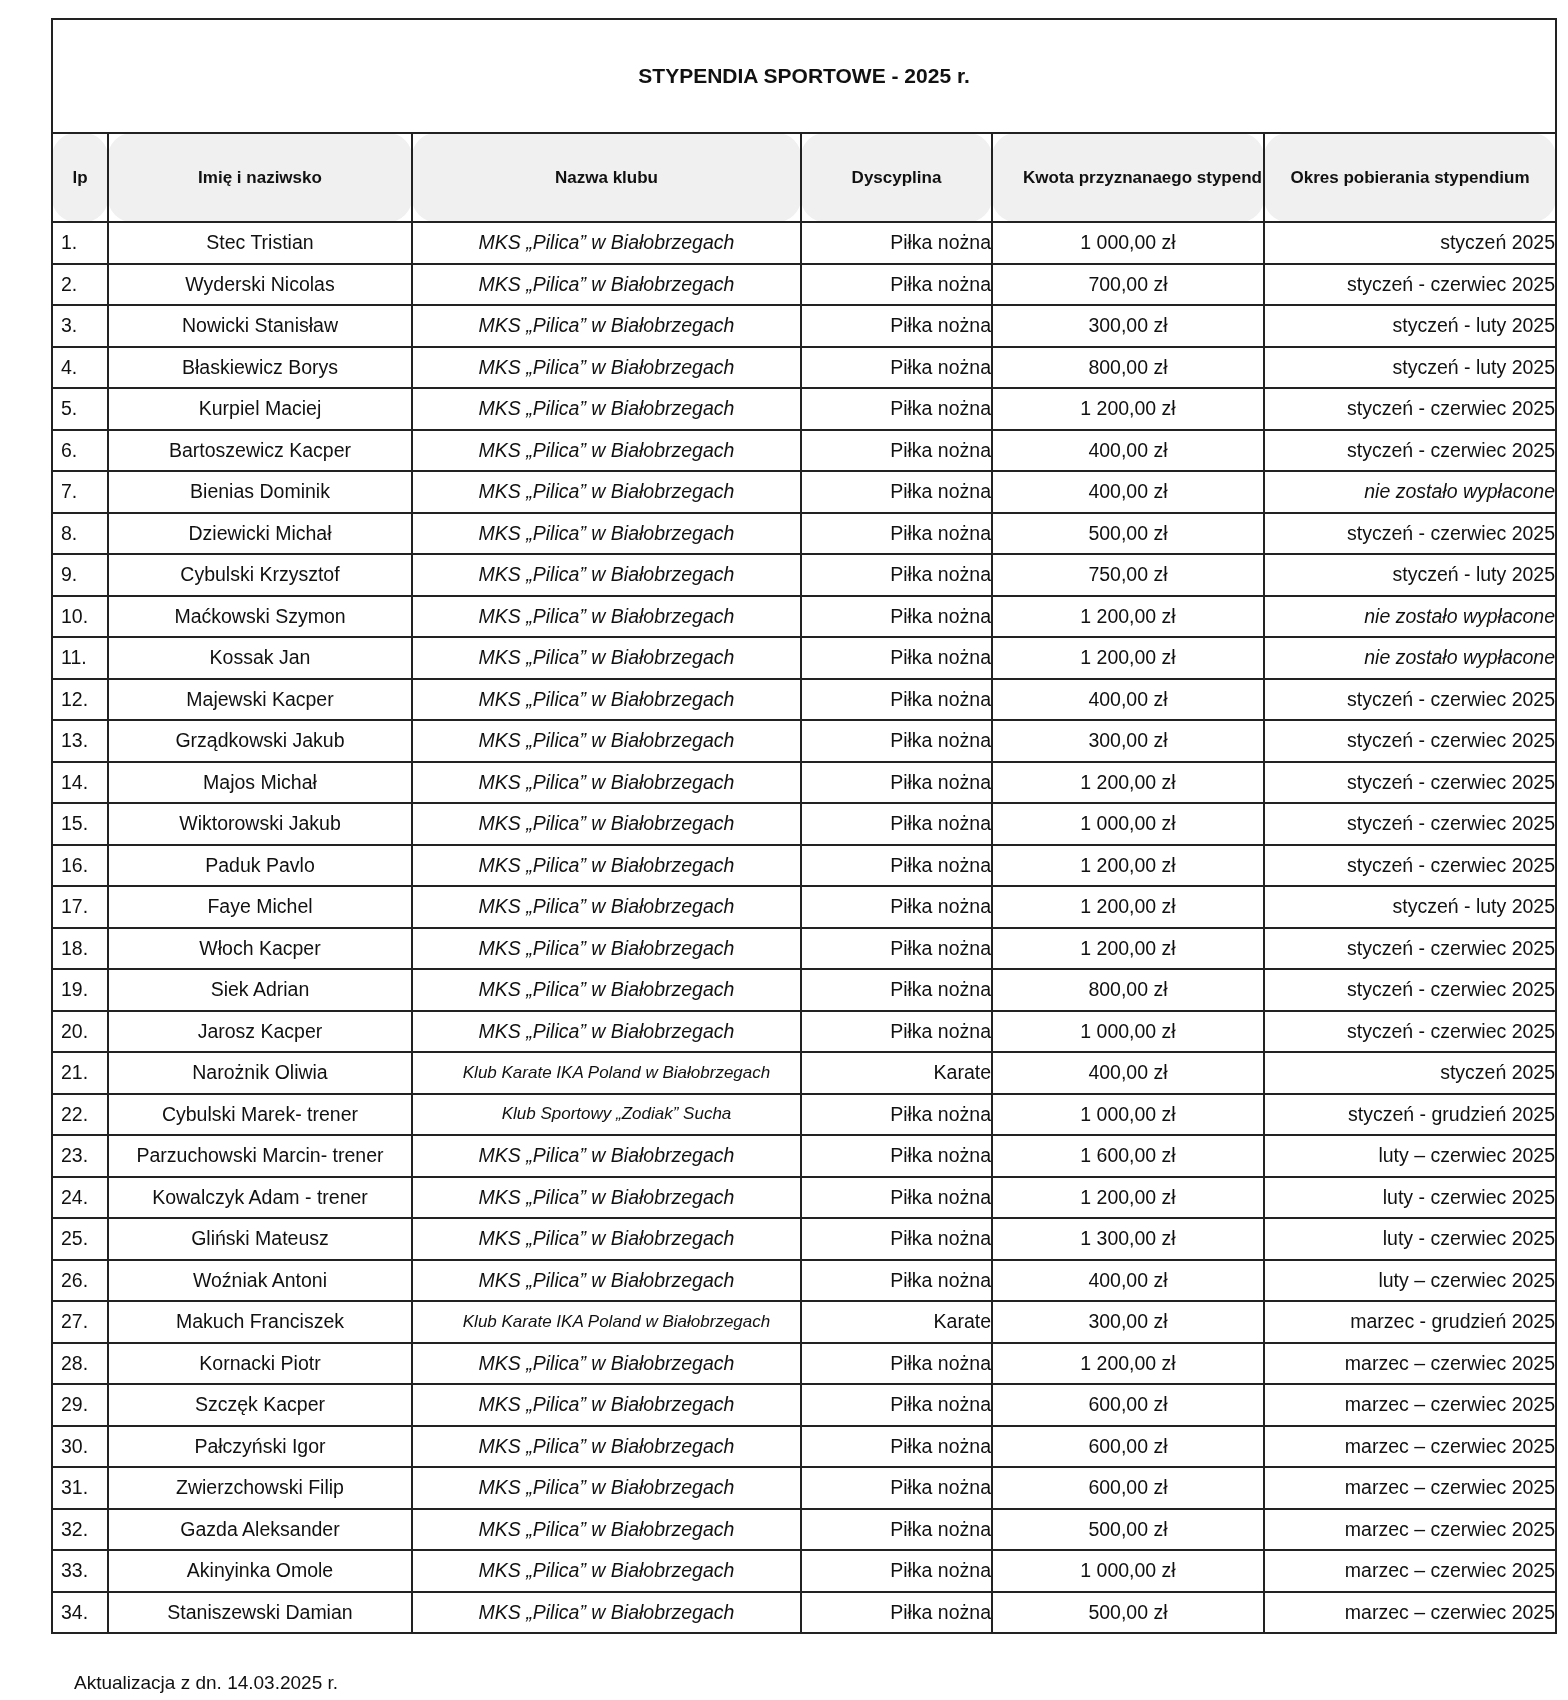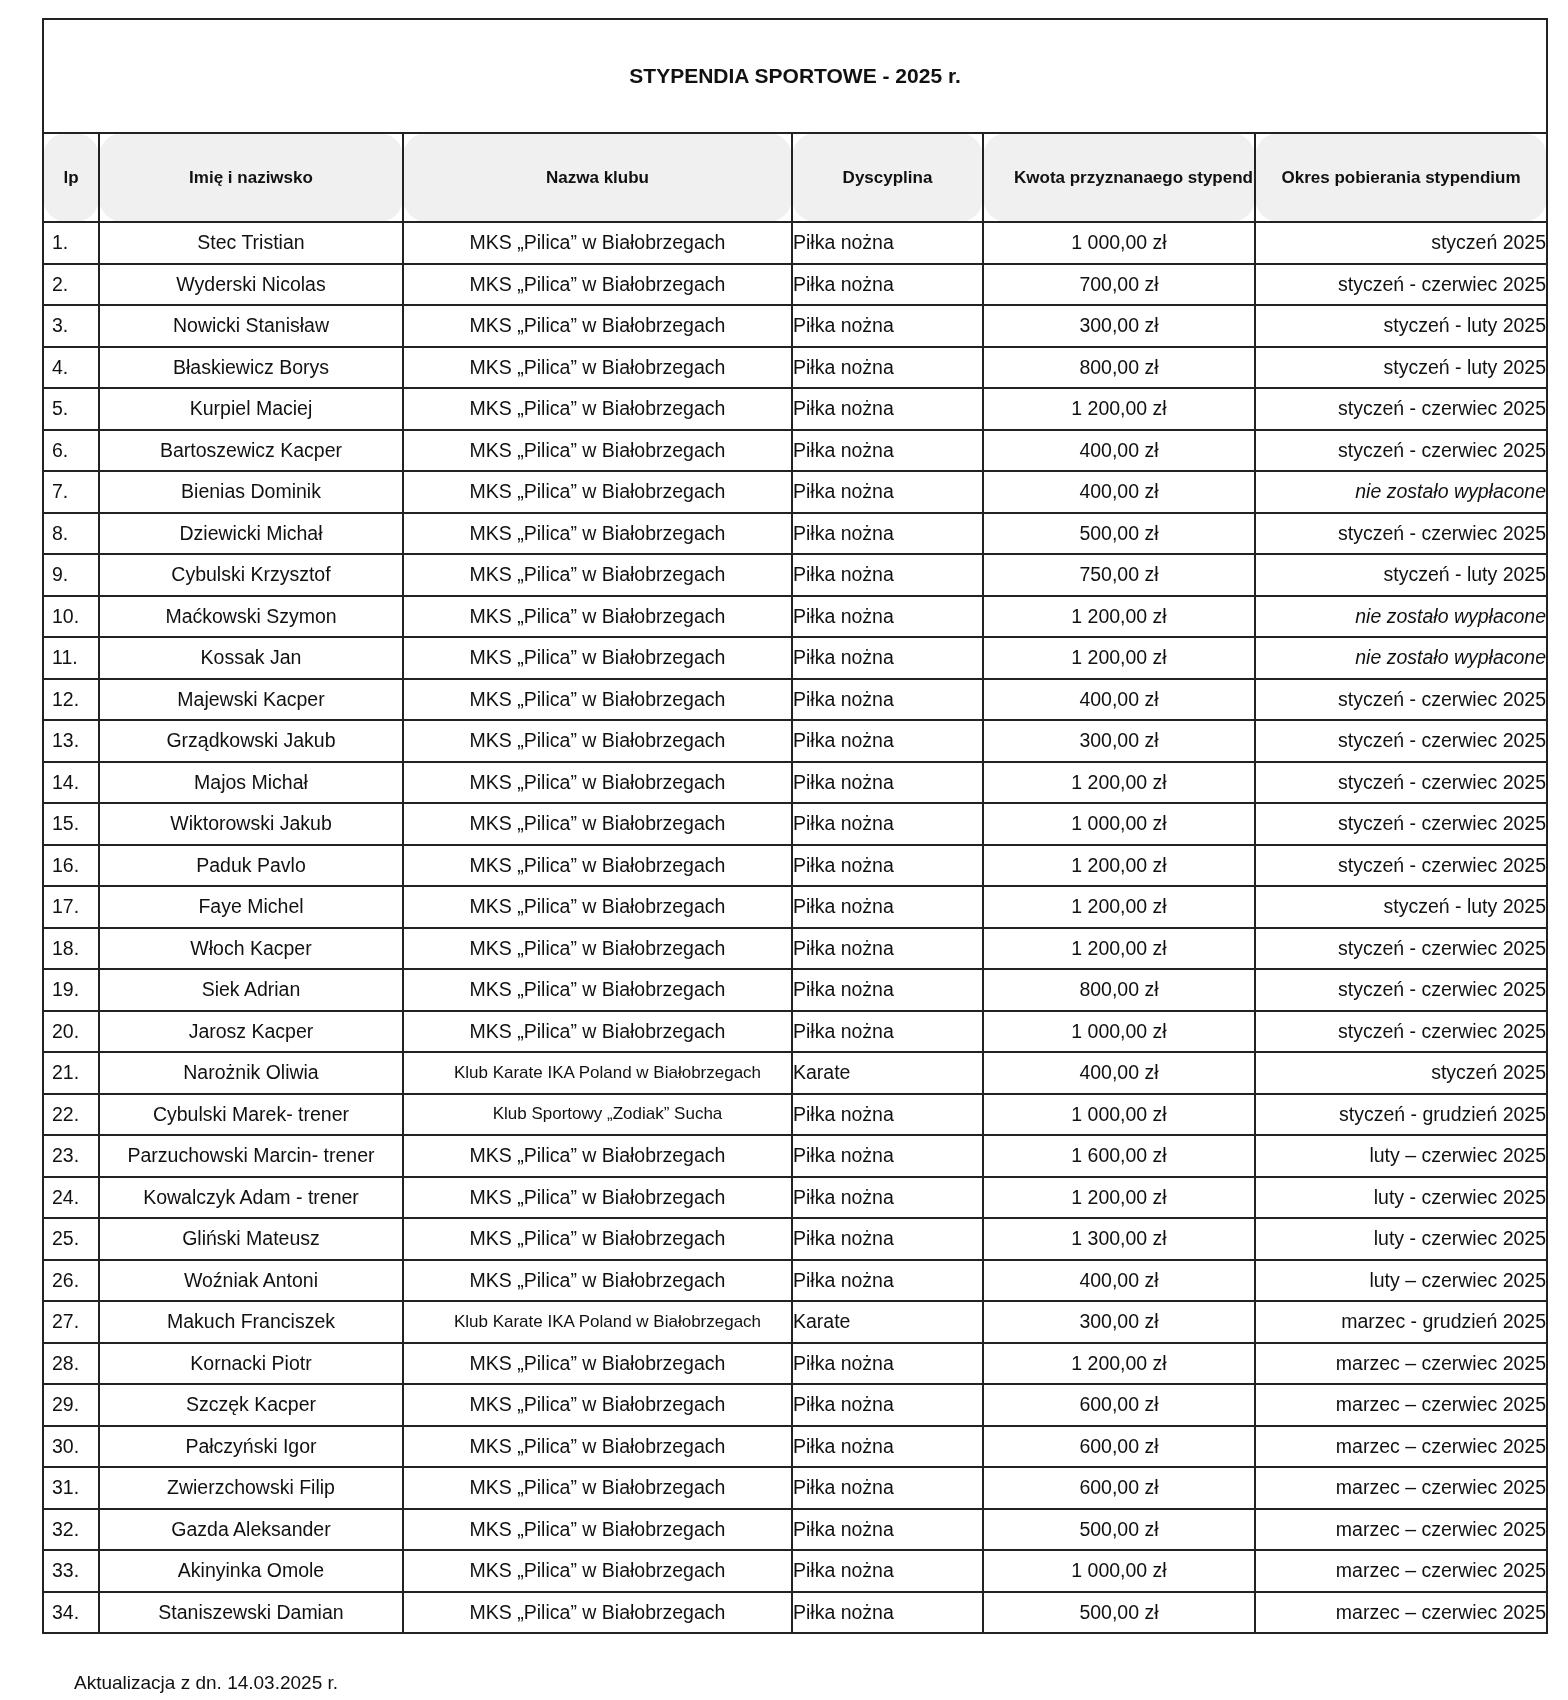--- a/index.html
+++ b/index.html
@@ -9,21 +9,21 @@
   }
   body {
     width: 1568px;
     height: 1700px;
     position: relative;
     font-family: "Liberation Sans", "DejaVu Sans", sans-serif;
     color: #111111;
   }
   .doc {
     position: absolute;
-    left: 42px;
+    left: 51px;
     top: 18px;
     width: 1504px;
   }
   table.sheet {
     width: 1504px;
     border-collapse: collapse;
     table-layout: fixed;
   }
   table.sheet td, table.sheet th {
     border: 2px solid #222222;
@@ -49,23 +49,23 @@
     white-space: normal;
     border-radius: 24px;
   }
   .data-row td {
     height: 39.5px;
     font-size: 19.5px;
     vertical-align: middle;
   }
   .c-lp { text-align: left; padding-left: 8px !important; }
   .c-name { text-align: center; }
-  .c-club { text-align: center; }
+  .c-club { text-align: center; font-style: italic; }
   .c-club.small { font-size: 17px; padding-left: 20px; }
-  .c-disc { text-align: left; border-radius: 9px; }
+  .c-disc { text-align: right; }
   .c-amt { text-align: center; margin-left: 16px; }
   .c-period { text-align: right; padding-left: 3px !important; }
   .c-period.italic { font-style: italic; }
   .footer-note {
     position: absolute;
     left: 74px;
     top: 1672px;
     font-size: 19px;
     color: #111;
   }

